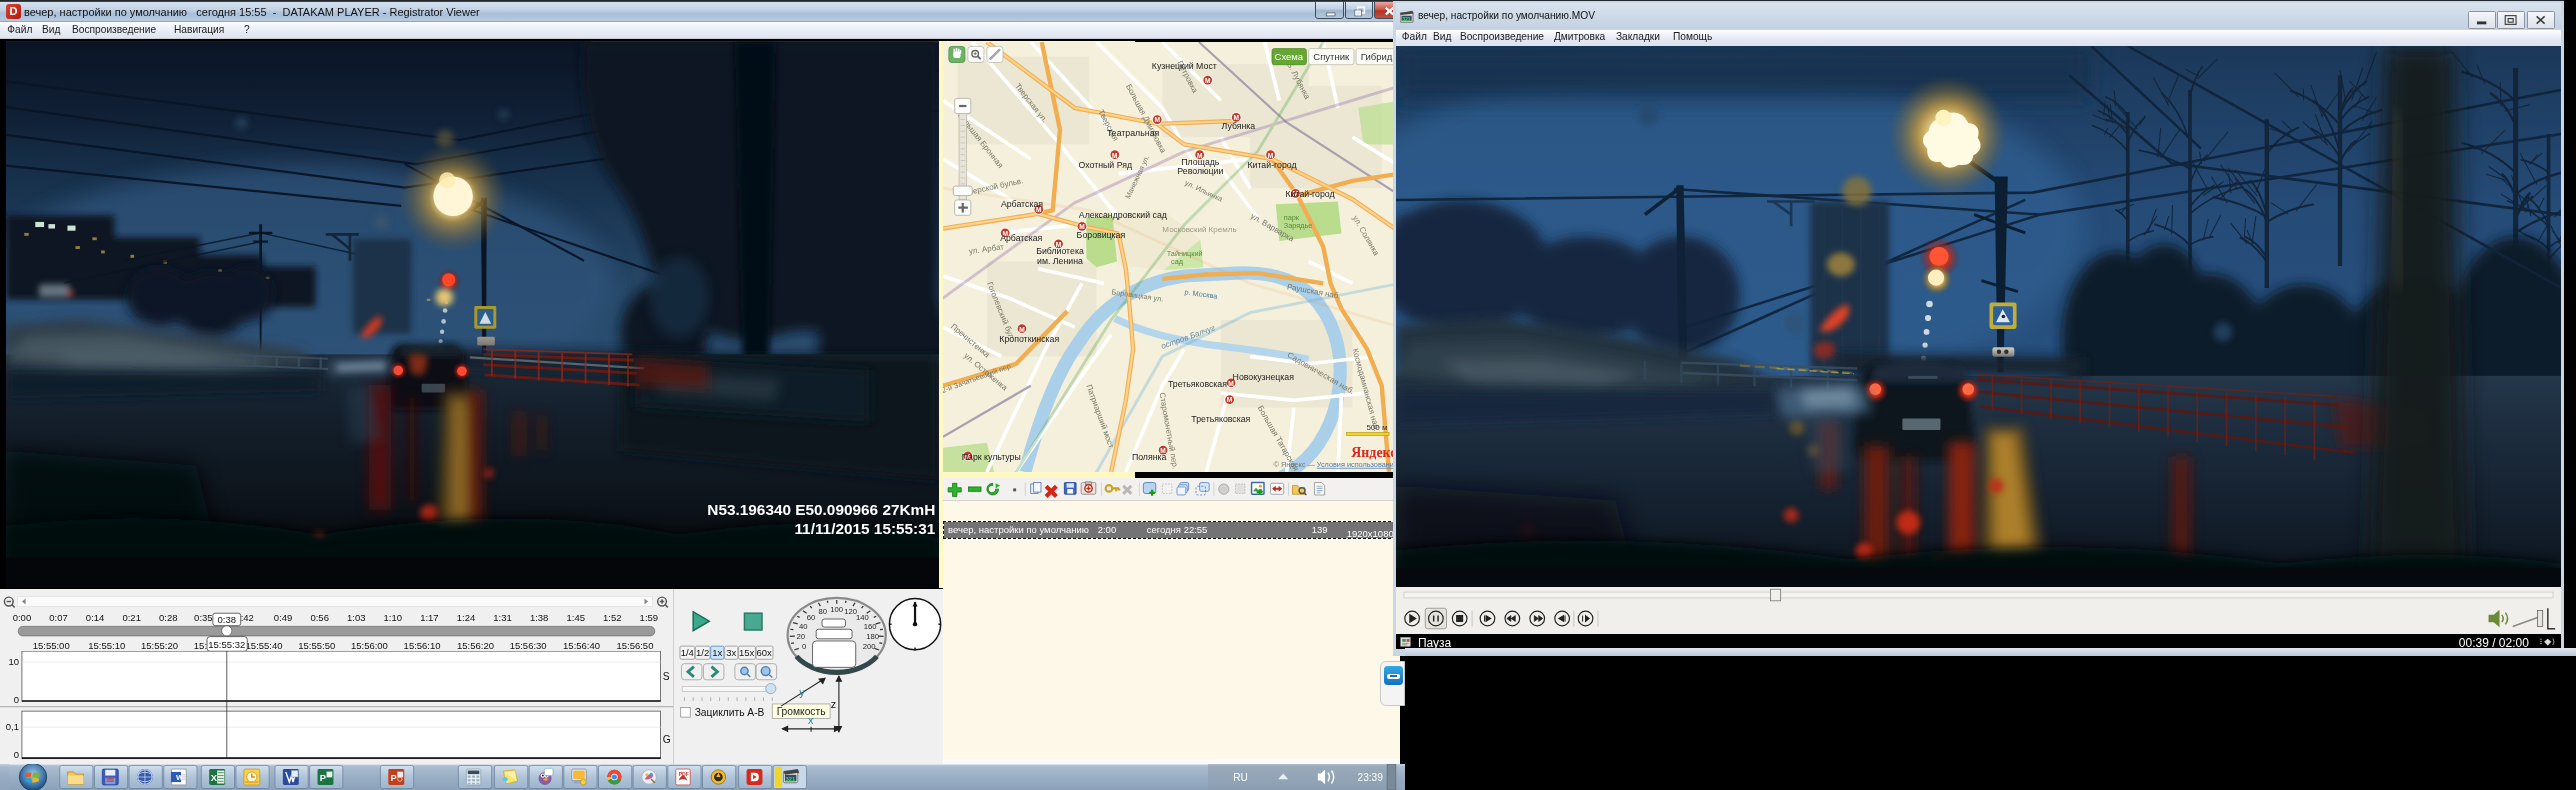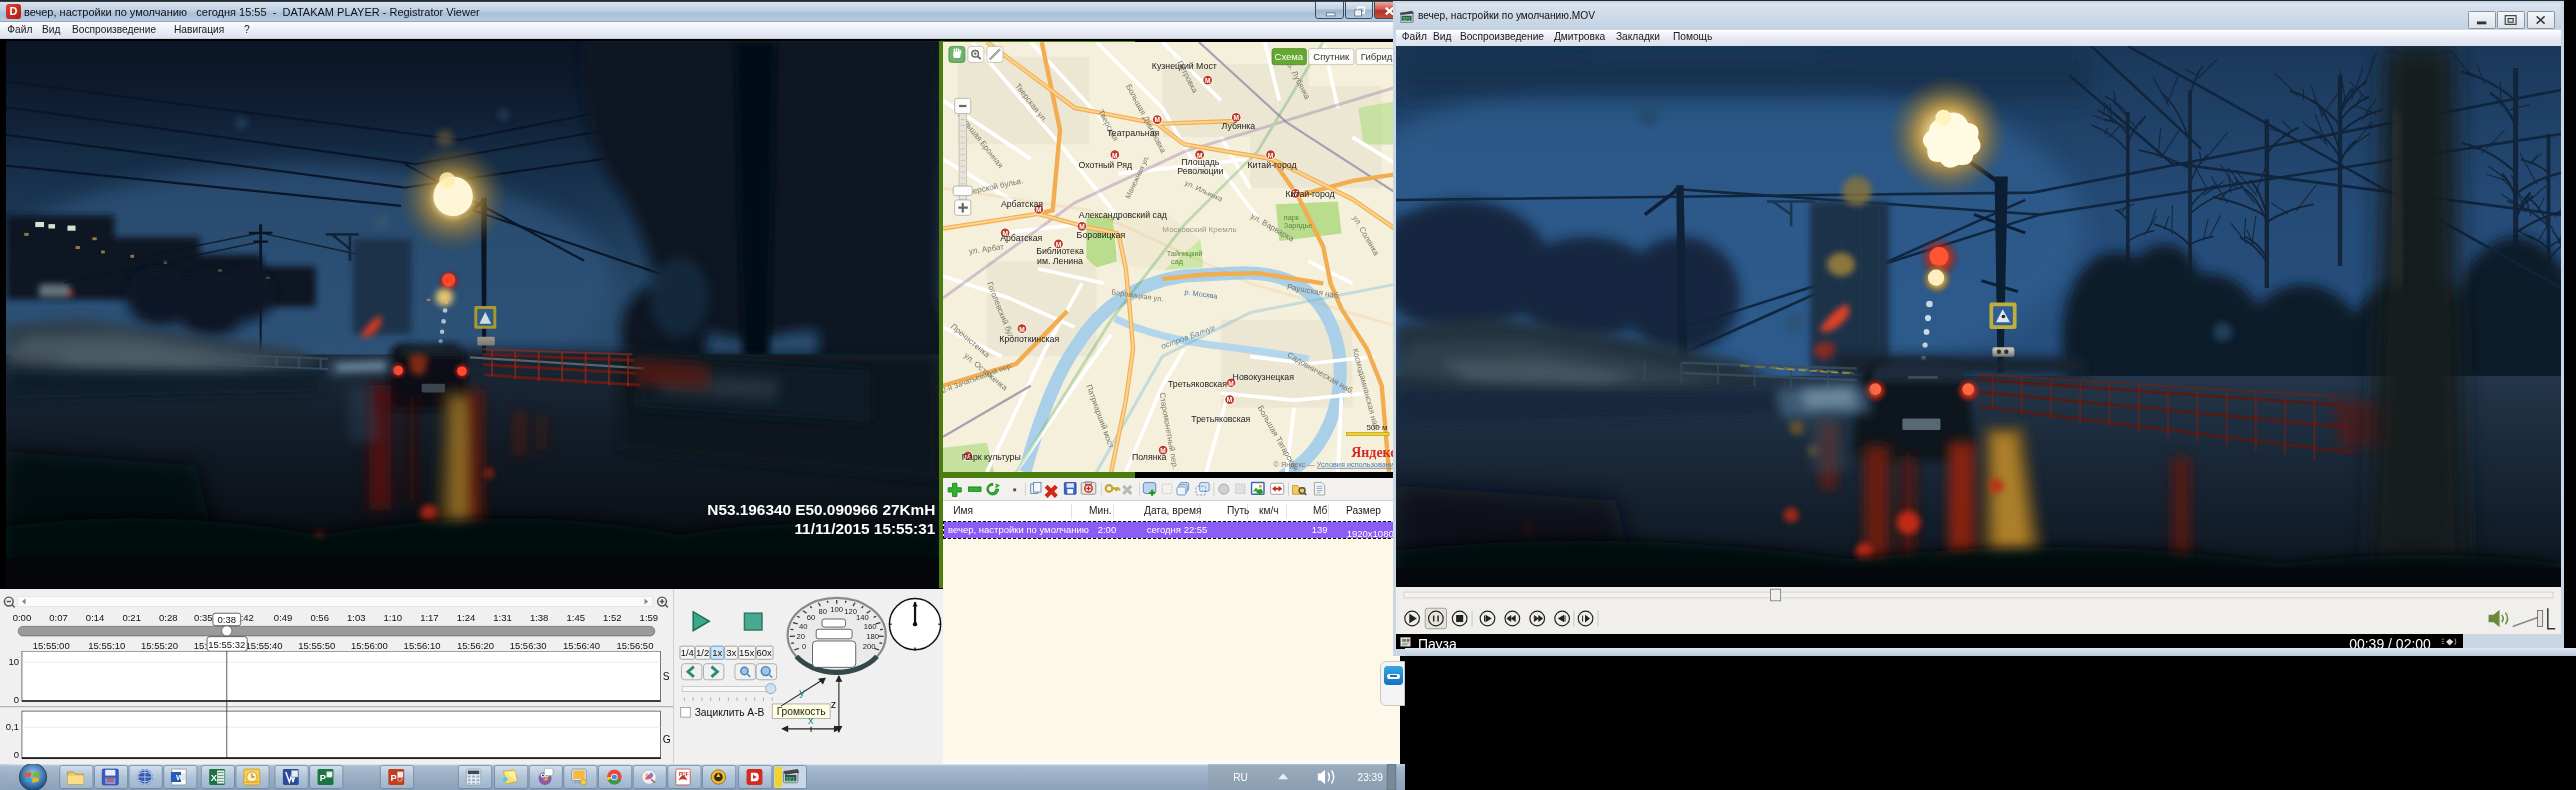--- a/index.html
+++ b/index.html
@@ -14,32 +14,32 @@
 
 #rwin{left:1393px;top:0;width:1171px;height:656px;background:#c9d6e4;border-top:1.5px solid #23282e}
 #rtitle{position:absolute;left:2.9px;top:2.2px;width:1165px;height:26px;background:linear-gradient(#dae3ee,#c2d1e2);}
 #rtitle .txt{position:absolute;left:22px;top:6.6px;font-size:10.2px;color:#111}
 #rmenu{position:absolute;left:2.9px;top:28.5px;width:1165px;height:16px;background:linear-gradient(#ffffff,#e4e9f2 55%,#dbe1ee);color:#1a1a1a;font-size:10.2px}
 #rmenu span{position:absolute;top:1.5px}
 .rbtn{position:absolute;top:8px;width:28px;height:17.6px;background:linear-gradient(#f4f6f9,#dde3ea);border:0.7px solid #8a93a3;border-radius:1.5px;text-align:center;font-size:9.5px;color:#222;line-height:16px}
 #rvideo{position:absolute;left:2.9px;top:45px;width:1165px;height:541px;background:#0c2036}
 #rseek{position:absolute;left:2.9px;top:586px;width:1165px;height:16px;background:#f0efeb}
 #rctrl{position:absolute;left:2.9px;top:602px;width:1165px;height:31px;background:#f0efeb}
-#rstatus{position:absolute;left:2.9px;top:633px;width:1067px;height:15.4px;background:#000;color:#fff;font-size:14px}
+#rstatus{position:absolute;left:2.9px;top:633px;width:1165px;height:15.4px;background:#000;color:#fff;font-size:12px}
 
 #lgray{left:0;top:589px;width:943px;height:175px;background:#f0f0f0}
 #vsep{left:673px;top:589px;width:0.7px;height:175px;background:#d0d0d0}
 
 #taskbar{left:0;top:764px;width:1405px;height:26px;background:linear-gradient(#c2cfdf 0%,#a8b9cd 12%,#97abc2 50%,#8fa3bb 100%)}
 
 #map{left:943px;top:42px;width:457px;height:430px;background:#f6f1de}
 #toolbar{left:943px;top:478px;width:457px;height:23px;background:#f2f1ef;border-bottom:0.7px solid #d5d2cc}
 #ftable{left:943px;top:501px;width:457px;height:258px;background:#fdf8e7}
 #fhead{position:absolute;left:0;top:0;width:457px;height:21px;background:#fff;border-bottom:0.7px solid #e0ddd5;color:#222;font-size:10.2px}
-#frow{position:absolute;left:0.7px;top:21px;width:456px;height:16px;background:#8b5cf6;color:#fff;font-size:9.5px;outline:0.7px dashed #000}
+#frow{position:absolute;left:0.7px;top:21px;width:456px;height:16px;background:#737373;color:#fff;font-size:9.5px;outline:0.7px dashed #000}
 </style></head>
 <body>
 
 <div class="abs" id="ltitle">
   <div class="abs" style="left:5.9px;top:3.7px;width:15.4px;height:15.4px;background:linear-gradient(135deg,#e04232,#b01c10);border-radius:2.9px;color:#fff;font-weight:bold;font-size:11px;text-align:center;line-height:15.4px">D</div>
   <div class="txt">вечер, настройки по умолчанию&nbsp;&nbsp;&nbsp;сегодня 15:55&nbsp; -&nbsp; DATAKAM PLAYER - Registrator Viewer</div>
   <div class="cbtn" style="left:1315px;width:28.5px"><svg width="28.5" height="18.3" viewBox="0 0 39 25">
         <rect x="14" y="15" width="12" height="4" fill="#fff" stroke="#45586c"></rect>
       </svg></div>
   <div class="cbtn" style="left:1345px;width:28px"><svg width="28" height="18.3" viewBox="0 0 38 25">
@@ -54,21 +54,21 @@
 </div>
 <div class="abs" id="lmenu">
   <span style="left:7.3px">Файл</span>
     <span style="left:42px">Вид</span>
     <span style="left:72px">Воспроизведение</span>
     <span style="left:174px">Навигация</span>
     <span style="left:244px">?</span>
 </div>
 <div class="abs" id="lclient"></div>
 
-<div class="abs" id="lvideo" style="left:5.9px;top:41px;width:1129px;height:547px;background:#4d7c0f">
+<div class="abs" id="lvideo" style="left:5.9px;top:41px;width:1129px;height:547px;background:#fef9c3">
 <svg width="933" height="547" viewBox="0 0 1275 747">
 <defs>
 <linearGradient id="lsky" x1="0" y1="0" x2="0" y2="1">
  <stop offset="0" stop-color="#0c1627"></stop>
           <stop offset=".25" stop-color="#17304b"></stop>
           <stop offset=".45" stop-color="#264767"></stop>
           <stop offset=".58" stop-color="#2b4f72"></stop>
           <stop offset=".62" stop-color="#1f3a55"></stop>
           <stop offset="1" stop-color="#16273a"></stop>
 </linearGradient>
@@ -564,35 +564,20 @@
         </g>
 <g transform="translate(508,1)">
           <path d="M0,0 h10 l4,4 v13 h-14 z" fill="#f8f8f4" stroke="#888"></path>
           <path d="M3,5 h8 M3,8 h8 M3,11 h8 M3,14 h5" stroke="#9ab4d4" stroke-width="1.5"></path>
         </g>
 </g>
 </svg>
 </div>
 
 <div class="abs" id="ftable">
-  <div id="fhead">
-    <div style="position:absolute;left:128px;top:2.9px;width:0.7px;height:15.4px;background:#e4e1da"></div>
-    <div style="position:absolute;left:170px;top:2.9px;width:0.7px;height:15.4px;background:#e4e1da"></div>
-    <div style="position:absolute;left:256px;top:2.9px;width:0.7px;height:15.4px;background:#e4e1da"></div>
-    <div style="position:absolute;left:304px;top:2.9px;width:0.7px;height:15.4px;background:#e4e1da"></div>
-    <div style="position:absolute;left:343px;top:2.9px;width:0.7px;height:15.4px;background:#e4e1da"></div>
-    <div style="position:absolute;left:385px;top:2.9px;width:0.7px;height:15.4px;background:#e4e1da"></div>
-    <span style="position:absolute;left:10.2px;top:4.4px">Имя</span>
-    <span style="position:absolute;left:146px;top:4.4px">Мин.</span>
-    <span style="position:absolute;left:201px;top:4.4px">Дата, время</span>
-    <span style="position:absolute;left:284px;top:4.4px">Путь</span>
-    <span style="position:absolute;left:316px;top:4.4px">км/ч</span>
-    <span style="position:absolute;left:370px;top:4.4px">Мб</span>
-    <span style="position:absolute;left:403px;top:4.4px">Размер</span>
-  </div>
   <div id="frow">
     <span style="position:absolute;left:4.4px;top:2.2px">вечер, настройки по умолчанию</span>
     <span style="position:absolute;left:154px;top:2.2px">2:00</span>
     <span style="position:absolute;left:203px;top:2.2px">сегодня 22:55</span>
     <span style="position:absolute;left:368px;top:2.2px">139</span>
     <span style="position:absolute;left:403px;top:6px">1920x1080</span>
   </div>
 </div>
 
 <div class="abs" id="lgray"></div>

